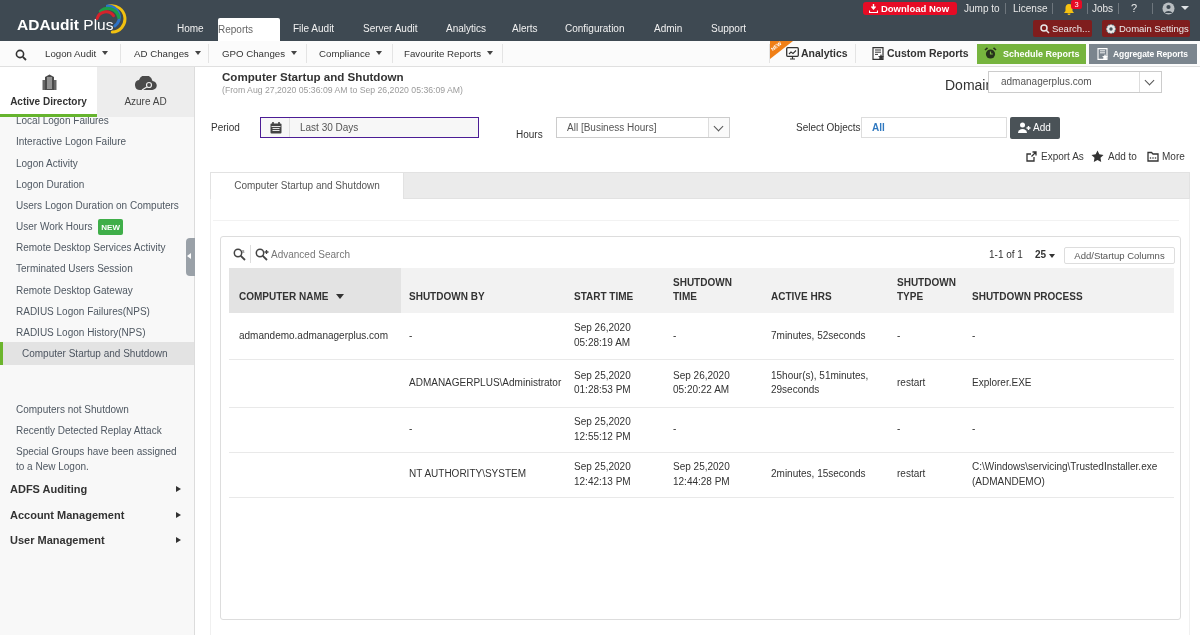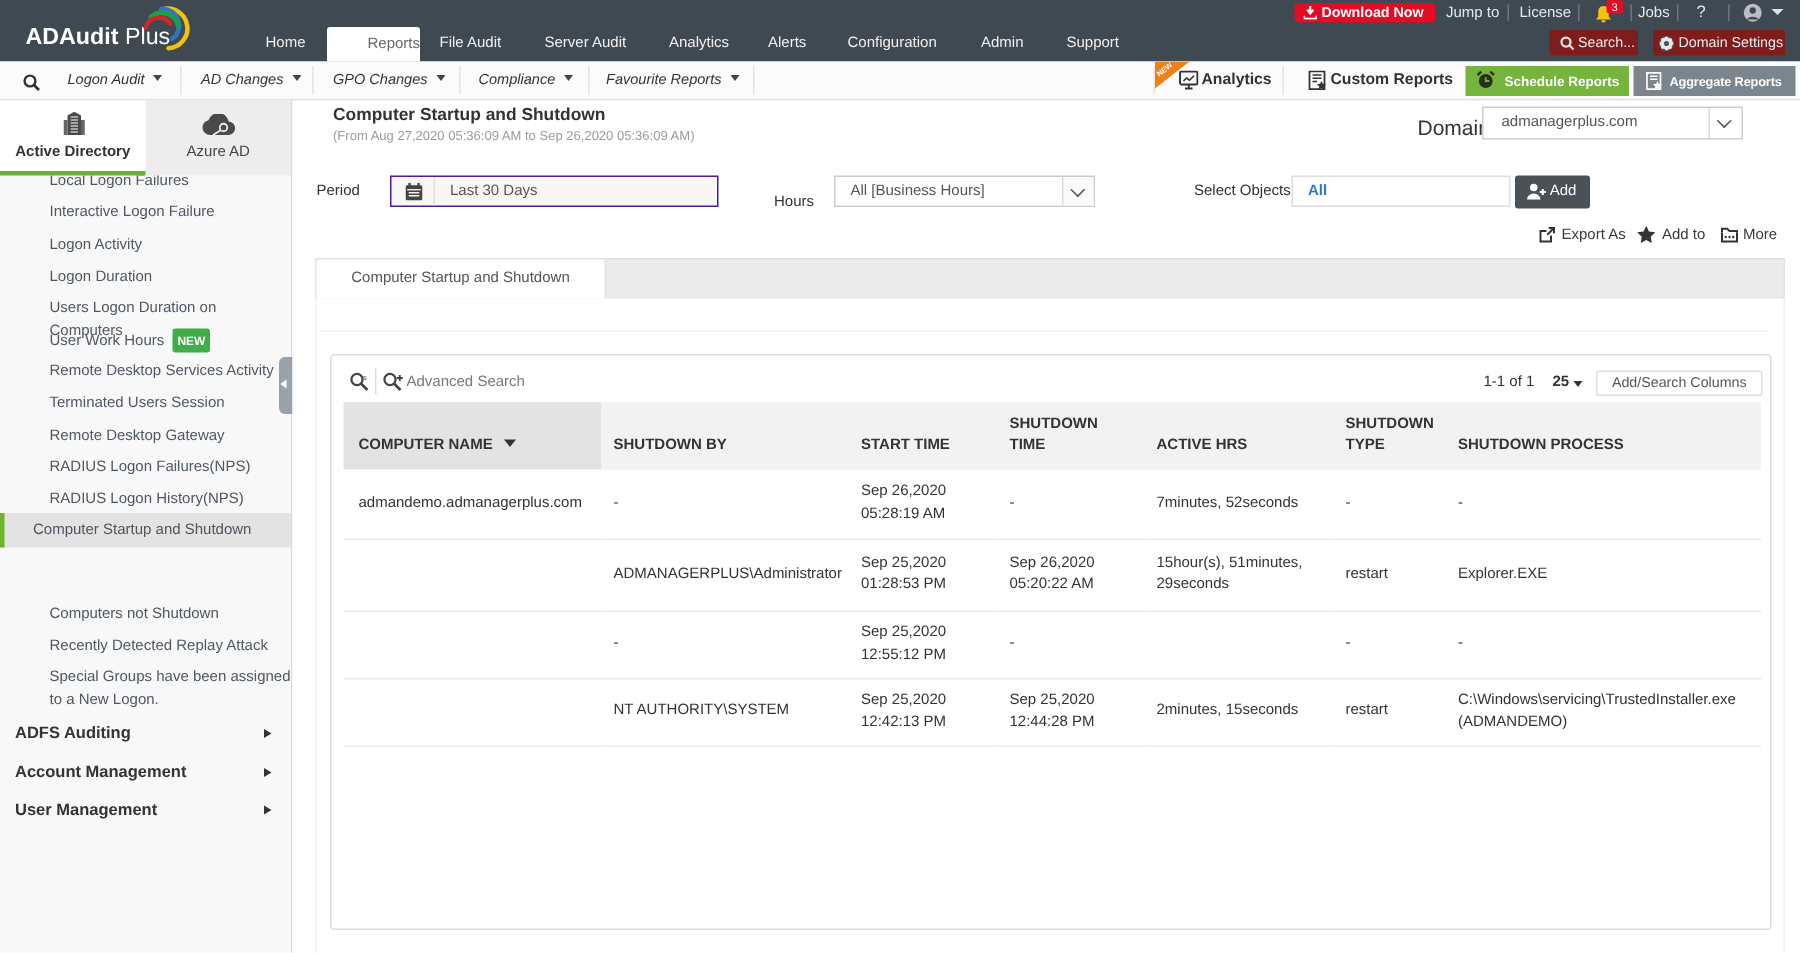--- a/index.html
+++ b/index.html
@@ -6,37 +6,37 @@
 html,body { width:1200px; height:635px; overflow:hidden; font-family:"Liberation Sans",sans-serif; background:#fff; }
 .abs { position:absolute; }
 
 #nav { position:absolute; left:0; top:0; width:1200px; height:41px; background:#3e4952; }
 #logo { position:absolute; left:17px; top:16px; color:#fff; font-size:15.5px; }
 #logo b { font-weight:bold; }
 .util { position:absolute; top:0; height:17px; line-height:17px; color:#e8e8e8; font-size:10px; }
 .usep { position:absolute; top:3px; width:1px; height:11px; background:rgba(255,255,255,.25); }
 #dlbtn { position:absolute; left:863px; top:2px; width:94px; height:13px; background:#e60b25; border-radius:3px; color:#fff; font-size:9.5px; font-weight:bold; line-height:13px; text-align:center; padding-left:10px; }
 .mitem { position:absolute; top:18px; height:23px; line-height:22px; color:#f1f1f1; font-size:10px; }
-#repTab { position:absolute; left:218px; top:18px; width:62px; height:23px; background:#fff; border-radius:2px 2px 0 0; color:#666; font-size:10px; line-height:23px; text-align:right; }
+#repTab { position:absolute; left:218px; top:18px; width:62px; height:23px; background:#fff; border-radius:2px 2px 0 0; color:#666; font-size:10px; line-height:23px; text-align:left; }
 .navbtn { position:absolute; top:20px; height:17px; background:#7f1d1d; color:#ececec; font-size:10px; border-radius:2px; line-height:17px; }
 
 #toolbar { position:absolute; left:0; top:41px; width:1200px; height:26px; background:#fbfbfb; border-bottom:1px solid #e0e0e0; }
 .tsep { position:absolute; top:3px; width:1px; height:19px; background:#e4e4e4; }
-.titem { position:absolute; top:0; height:25px; line-height:25px; font-size:9.7px; color:#333;font-style:italic; }
+.titem { position:absolute; top:0; height:25px; line-height:25px; font-size:9.7px; color:#333; }
 .caret { display:inline-block; width:0; height:0; border-left:3.5px solid transparent; border-right:3.5px solid transparent; border-top:4.5px solid #444; vertical-align:middle; margin-left:6px; margin-top:-2px; }
 .rbtn { position:absolute; top:0; height:25px; line-height:25px; font-size:10.5px; font-weight:bold; color:#333; }
 #schedBtn { position:absolute; left:977px; top:2.5px; width:109px; height:20px; background:#76b43e; color:#fff; font-size:9px; font-weight:bold; line-height:20px; padding-left:26px; white-space:nowrap; }
 #aggBtn { position:absolute; left:1089px; top:2.5px; width:108px; height:20px; background:#7b858e; color:#fff; font-size:8.5px; letter-spacing:-0.1px; font-weight:bold; line-height:20px; padding-left:24px; white-space:nowrap; }
 
 #sidebar { position:absolute; left:0; top:67px; width:195px; height:568px; background:#f8f8f8; border-right:1px solid #dcdcdc; }
 #sbtabs { position:absolute; left:0; top:0; width:194px; height:50px; background:#ededed; z-index:2; }
 #adtab { position:absolute; left:0; top:0; width:97px; height:47px; background:#fff; }
 #greenline { position:absolute; left:0; top:47px; width:97px; height:3px; background:#66b42e; }
 .sbtlbl { position:absolute; top:29px; width:97px; text-align:center; font-size:10px; }
-.sbi { position:absolute; left:0; width:194px; padding-left:33px; font-size:10px; line-height:15.3px; color:#4f5862; }
+.sbi { position:absolute; left:0; width:194px; padding-left:16px; font-size:10px; line-height:15.3px; color:#4f5862; }
 .sbsel { background:#e3e3e3; border-left:3px solid #6cb52d; padding-left:19px; color:#4d5560; }
 .sbhdr { position:absolute; left:0; width:194px; padding-left:10px; font-size:11px; line-height:15px; font-weight:bold; color:#333; }
 .sbarrow { position:absolute; right:13px; top:4px; width:0; height:0; border-top:3.5px solid transparent; border-bottom:3.5px solid transparent; border-left:5px solid #333; }
 .newbadge { display:inline-block; background:#3fae49; color:#fff; font-size:8px; font-weight:bold; border-radius:2px; padding:0.5px 3px; margin-left:3px; vertical-align:0.5px; }
 #handle { position:absolute; left:186px; top:171px; width:9px; height:38px; background:#9aa1a8; border-radius:4px 0 0 4px; }
 #handle:after { content:""; position:absolute; left:1px; top:15px; width:0; height:0; border-top:3.5px solid transparent; border-bottom:3.5px solid transparent; border-right:4.5px solid #fff; }
 
 #content { position:absolute; left:195px; top:67px; width:1005px; height:568px; background:#fff; }
 #title { position:absolute; left:27px; top:3px; font-size:11.6px; font-weight:bold; color:#333; }
 #subtitle { position:absolute; left:27px; top:18px; font-size:8.7px; color:#9b9b9b; }
@@ -301,21 +301,21 @@
       <div id="vline1"></div>
       <svg class="abs" style="left:34px;top:11px" width="15" height="13" viewBox="0 0 15 13">
           <circle cx="5" cy="5" r="3.7" stroke="#444" stroke-width="1.5" fill="none"></circle>
           <path d="M7.8 7.8 L12 12" stroke="#444" stroke-width="1.8"></path>
           <path d="M11.5 2 V6 M9.5 4 H13.5" stroke="#444" stroke-width="1.3"></path>
         </svg>
       <div class="advtxt">Advanced Search</div>
       <div id="pager">1-1 of 1</div>
       <div id="p25">25</div>
       <div class="abs" style="left:828px;top:17px;width:0;height:0;border-left:3.5px solid transparent;border-right:3.5px solid transparent;border-top:4.5px solid #333;"></div>
-      <div id="addremove">Add/Search Columns</div>
+      <div id="addremove">Add/Startup Columns</div>
     </div>
     <table>
       <colgroup>
         <col style="width:172px">
           <col style="width:165px">
           <col style="width:99px">
           <col style="width:98px">
           <col style="width:126px">
           <col style="width:75px">
           <col style="width:210px">

